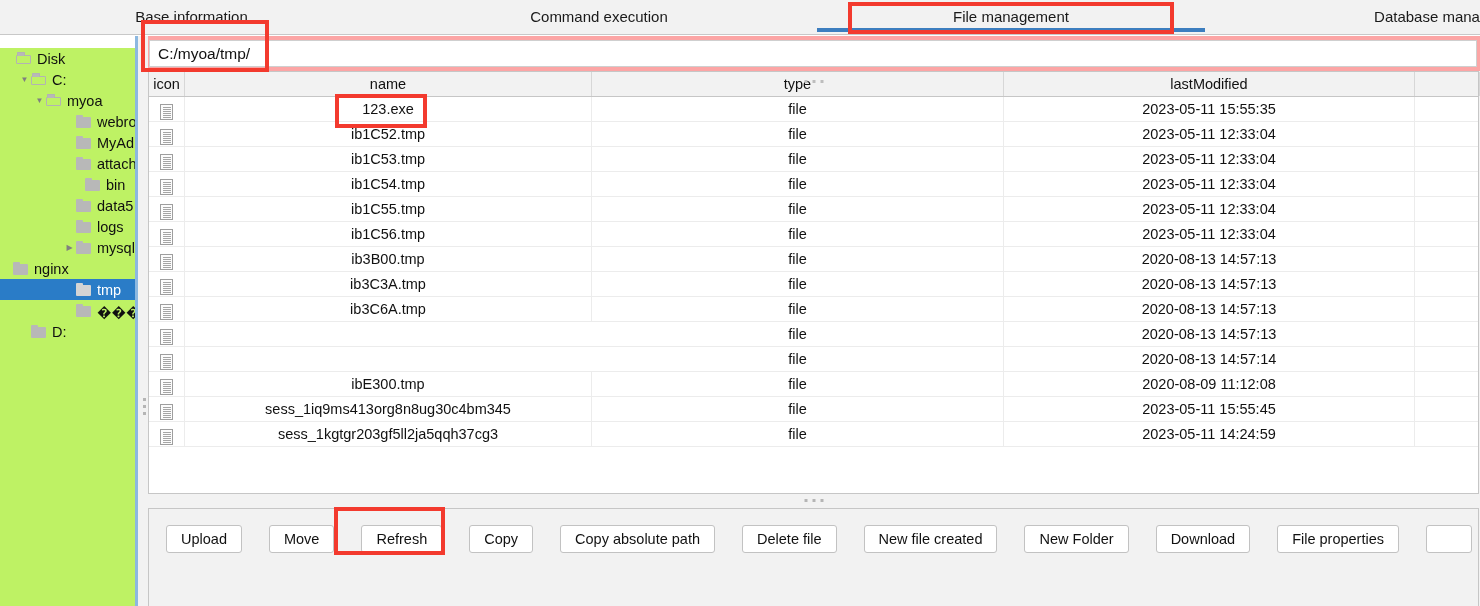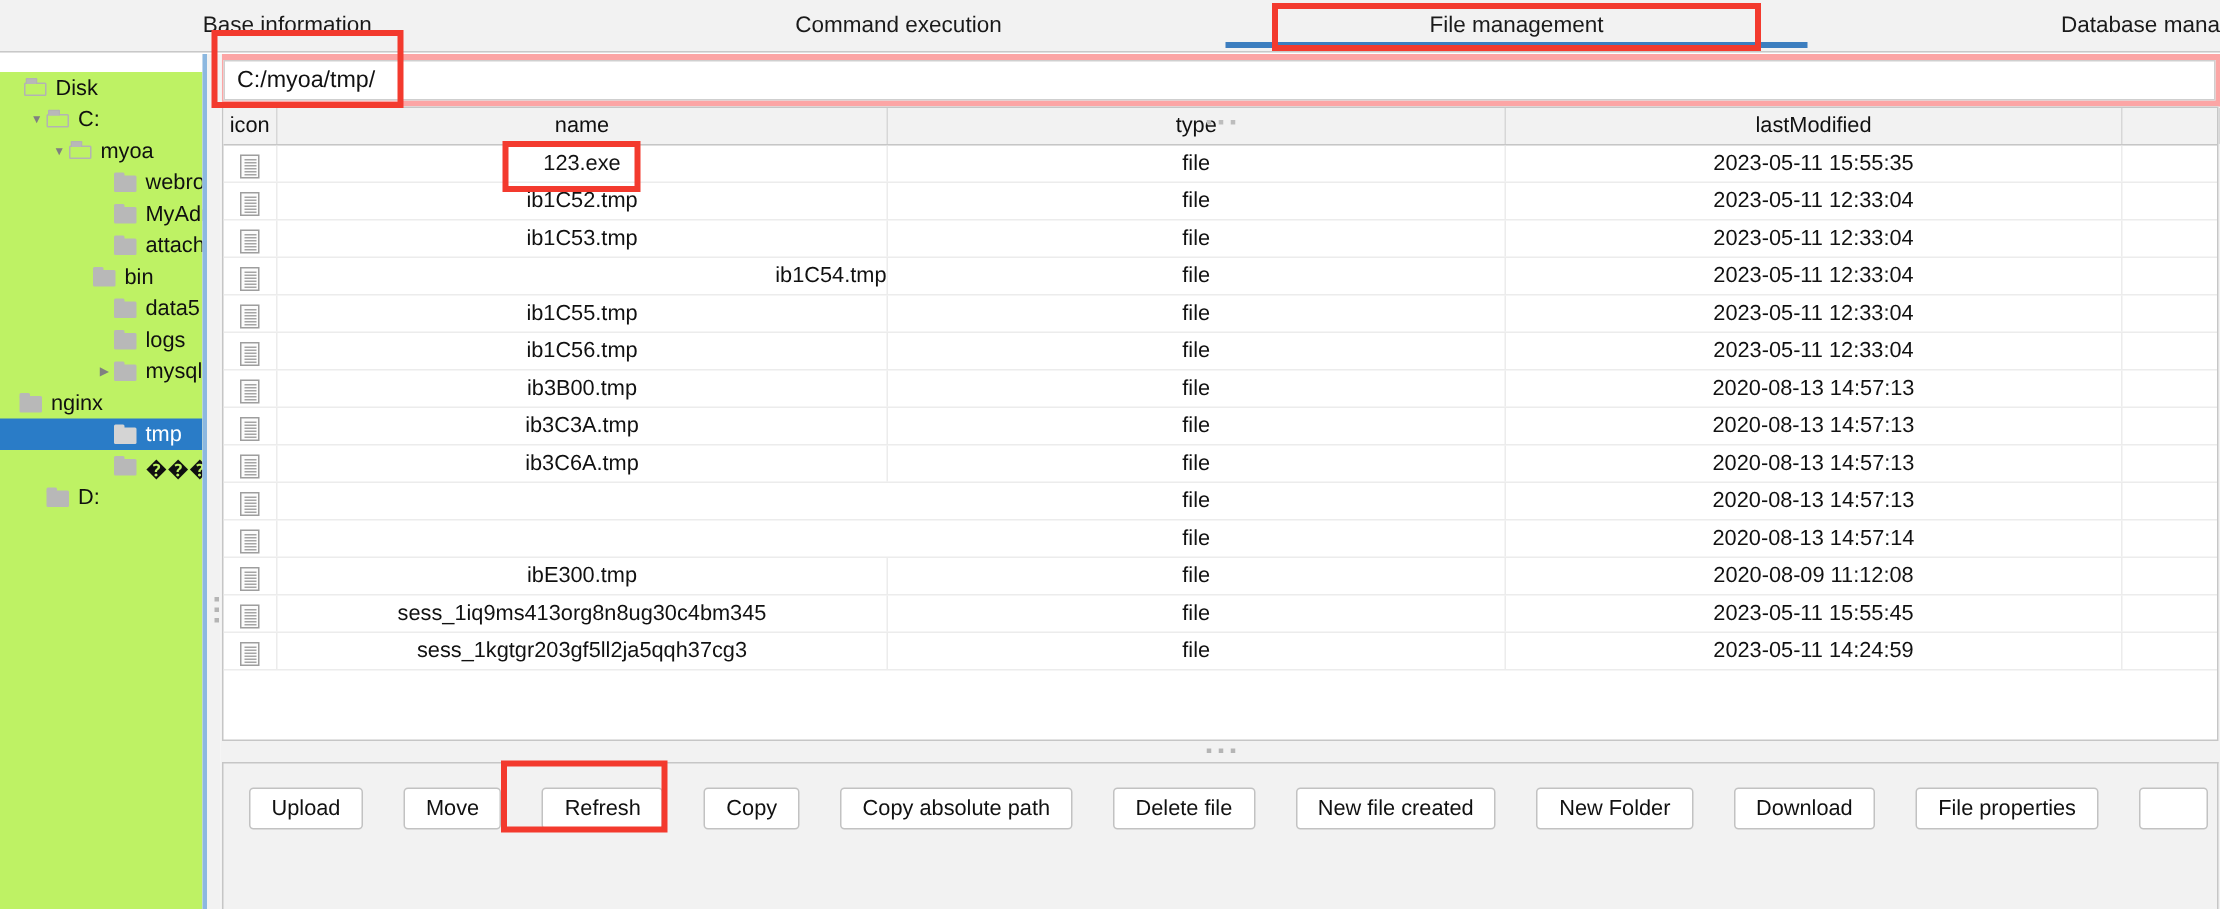--- a/index.html
+++ b/index.html
@@ -218,21 +218,21 @@
         <div class="tree-row" style="padding-left: 63px;">
           <span class="twisty"></span>
           <span class="folder-ico"></span>
           <span>MyAdmin</span>
         </div>
         <div class="tree-row" style="padding-left: 63px;">
           <span class="twisty"></span>
           <span class="folder-ico"></span>
           <span>attach</span>
         </div>
-        <div class="tree-row" style="padding-left: 49px;">
+        <div class="tree-row" style="padding-left: 72px;">
           <span class="twisty"></span>
           <span class="folder-ico"></span>
           <span>bin</span>
         </div>
         <div class="tree-row" style="padding-left: 63px;">
           <span class="twisty"></span>
           <span class="folder-ico"></span>
           <span>data5</span>
         </div>
         <div class="tree-row" style="padding-left: 63px;">
@@ -315,21 +315,21 @@
             </div>
             <div class="trow">
               <div class="td c-icon" style="left: 0px; width: 36px;"><span class="doc-ico"></span></div>
               <div class="td" style="left: 36px; width: 407px;">ib1C53.tmp</div>
               <div class="td" style="left: 443px; width: 412px;">file</div>
               <div class="td" style="left: 855px; width: 411px;">2023-05-11 12:33:04</div>
               <div class="td" style="left: 1266px; width: 65px; border-right: none;"></div>
             </div>
             <div class="trow">
               <div class="td c-icon" style="left: 0px; width: 36px;"><span class="doc-ico"></span></div>
-              <div class="td" style="left: 36px; width: 407px; text-align: right;">ib1C54.tmp</div>
+              <div class="td" style="left: 36px; width: 407px;">ib1C54.tmp</div>
               <div class="td" style="left: 443px; width: 412px;">file</div>
               <div class="td" style="left: 855px; width: 411px;">2023-05-11 12:33:04</div>
               <div class="td" style="left: 1266px; width: 65px; border-right: none;"></div>
             </div>
             <div class="trow">
               <div class="td c-icon" style="left: 0px; width: 36px;"><span class="doc-ico"></span></div>
               <div class="td" style="left: 36px; width: 407px;">ib1C55.tmp</div>
               <div class="td" style="left: 443px; width: 412px;">file</div>
               <div class="td" style="left: 855px; width: 411px;">2023-05-11 12:33:04</div>
               <div class="td" style="left: 1266px; width: 65px; border-right: none;"></div>

